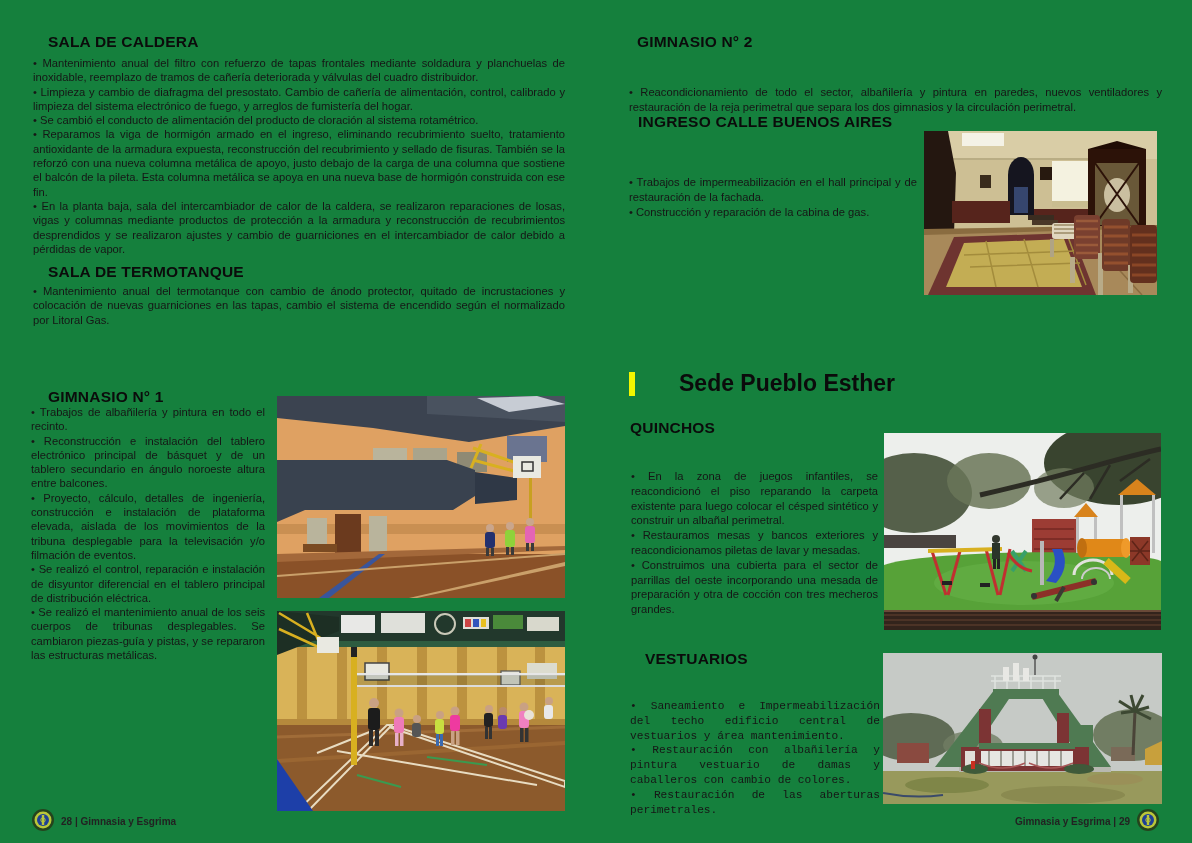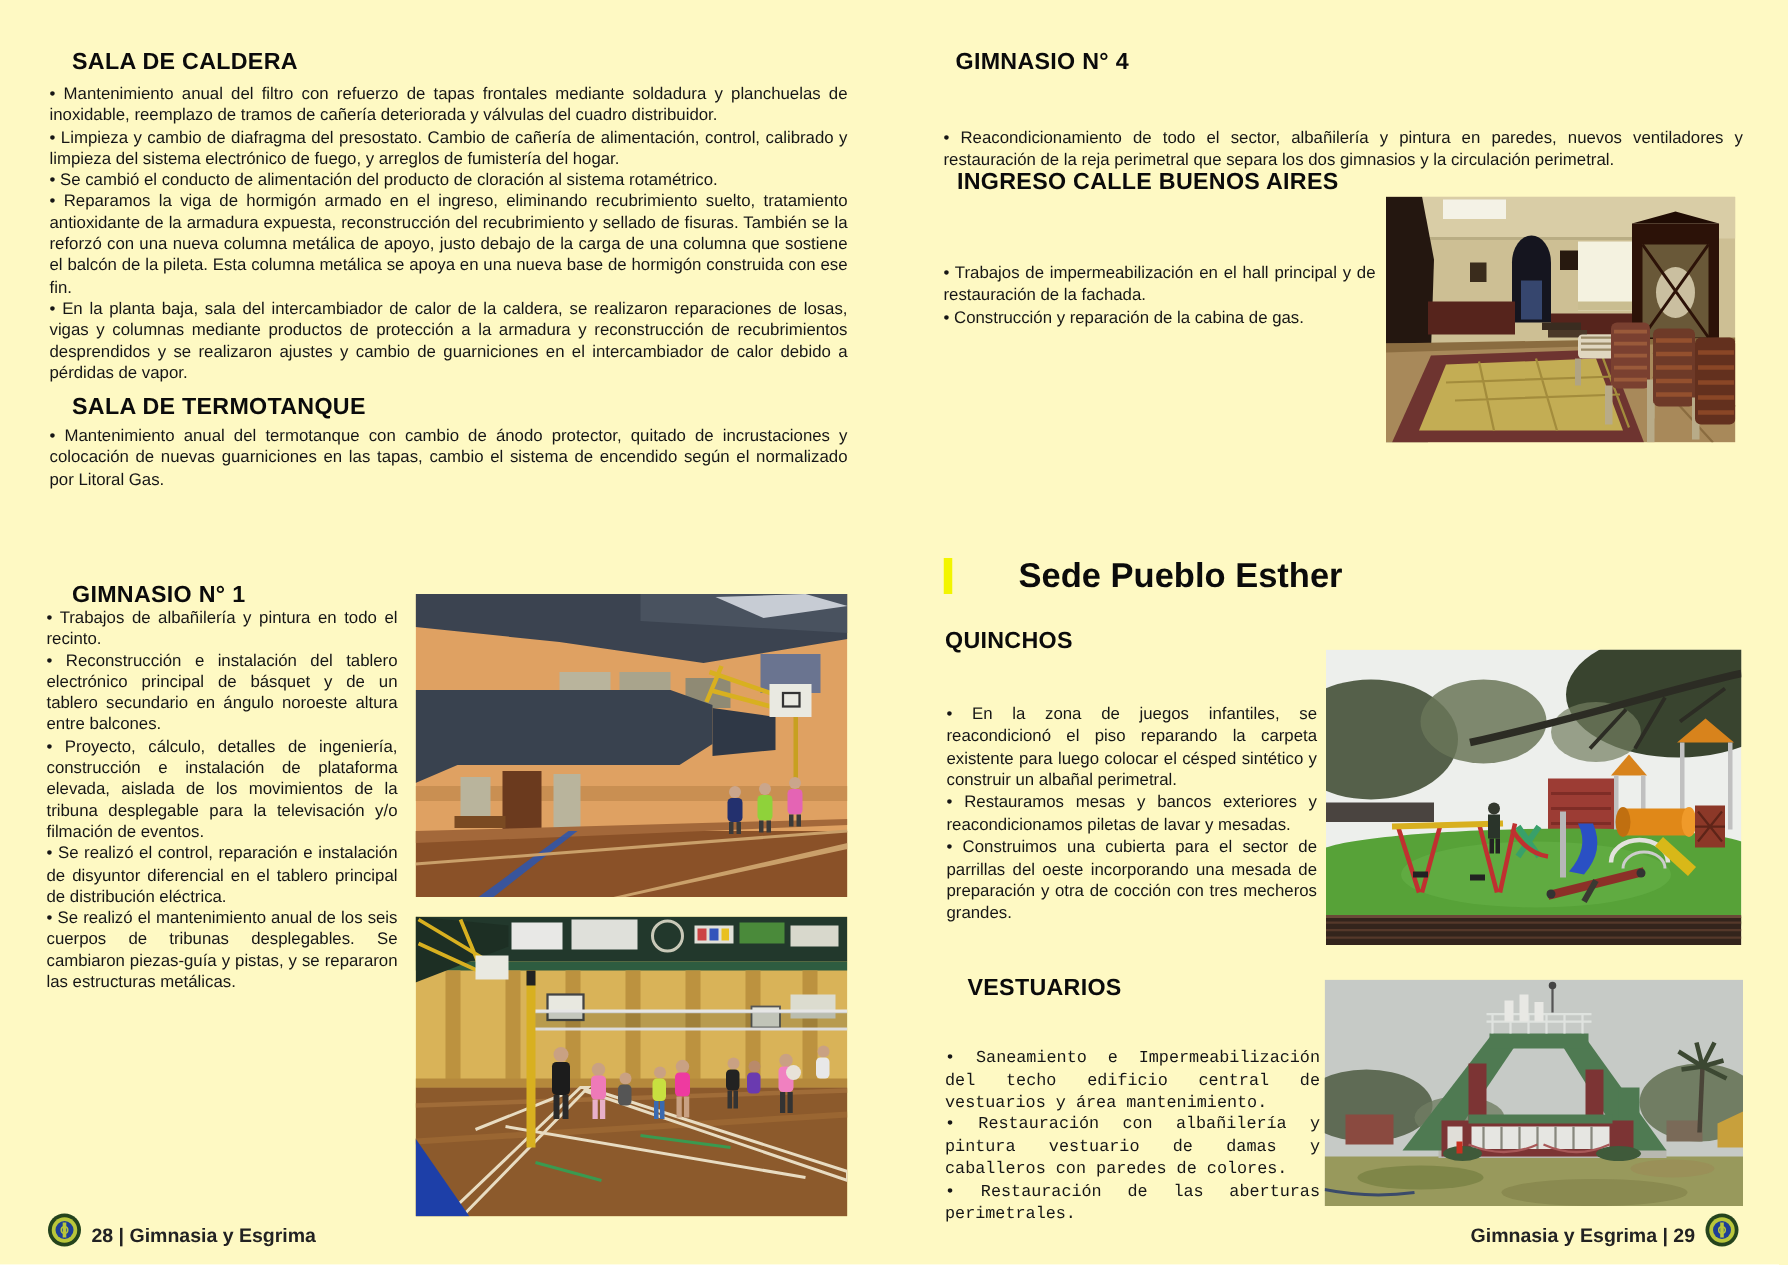--- a/index.html
+++ b/index.html
@@ -1,25 +1,25 @@
 <!DOCTYPE html>
 <html><head>
 <meta charset="utf-8">
 <style>
   * { margin:0; padding:0; box-sizing:border-box; }
   html,body { background:#ffffff; }
   body { width:1192px; height:843px; font-family:"Liberation Sans", sans-serif; color:#101010; }
-  .canvas { position:relative; width:1192px; height:843px; background:#fef9c3; overflow:hidden; }
+  .canvas { position:relative; width:1192px; height:843px; background:#15803d; overflow:hidden; }
   .abs { position:absolute; }
   .sec-h { position:absolute; font-weight:bold; font-size:15.5px; letter-spacing:0.2px; color:#0b0b0b; white-space:nowrap; }
   .btxt { position:absolute; font-size:11.2px; line-height:14.3px; text-align:justify; color:#161616; }
   .btxt p { margin:0; }
   .btxt.wide { line-height:14.8px;margin-top:32px; }
   .sede-title { position:absolute; font-weight:bold; font-size:23px; color:#0b0b0b; white-space:nowrap;margin-left:36px; }
-  .footer-txt { position:absolute; font-size:13px; font-weight:bold; color:#222; white-space:nowrap; }
+  .footer-txt { position:absolute; font-size:10px; font-weight:bold; color:#222; white-space:nowrap; }
   .photo { position:absolute; overflow:hidden; }
   .photo svg { display:block; width:100%; height:100%; }
 </style>
 </head>
 <body>
 
 <div class="canvas">
 
   <section>
 
@@ -171,21 +171,21 @@
       <circle cx="12" cy="12" r="8.5" fill="#b9c63a"></circle>
       <circle cx="12" cy="12" r="6" fill="#1e3f96"></circle>
       <rect x="10.8" y="7" width="2.4" height="10" fill="#b9c63a"></rect>
       <circle cx="12" cy="12" r="2.2" fill="none" stroke="#b9c63a" stroke-width="1"></circle>
     </svg>
     <div class="footer-txt" style="left:61px; top:816px;">28 | Gimnasia y Esgrima</div>
   </section>
 
   <section>
 
-    <div class="sec-h" style="left:637px; top:33px;">GIMNASIO N° 4</div>
+    <div class="sec-h" style="left:637px; top:33px;">GIMNASIO N° 2</div>
     <div class="btxt wide" style="left:629px; top:53px; width:533px;">
       <p>• Reacondicionamiento de todo el sector, albañilería y pintura en paredes, nuevos ventiladores y restauración de la reja perimetral que separa los dos gimnasios y la circulación perimetral.</p>
     </div>
 
     <div class="sec-h" style="left:638px; top:113px;">INGRESO CALLE BUENOS AIRES</div>
     <div class="btxt wide" style="left:629px; top:143px; width:288px;">
       <p>• Trabajos de impermeabilización en el hall principal y de restauración de la fachada.</p>
       <p>• Construcción y reparación de la cabina de gas.</p>
     </div>
 
@@ -298,21 +298,21 @@
         <path d="M222 128l22 20" stroke="#d8b818" stroke-width="8"></path>
         <rect x="0" y="178" width="277" height="19" fill="#33241c"></rect>
         <path d="M0 182h277M0 187h277M0 192h277" stroke="#55382a" stroke-width="1.5"></path>
         <path d="M0 178h277" stroke="#6a4a38" stroke-width="2"></path>
       </svg>
     </div>
 
     <div class="sec-h" style="left:645px; top:650px;">VESTUARIOS</div>
     <div class="btxt wide" style="left:630px; top:667px; width:250px;font-family:Liberation Mono, monospace;">
       <p>• Saneamiento e Impermeabilización del techo edificio central de vestuarios y área mantenimiento.</p>
-      <p>• Restauración con albañilería y pintura vestuario de damas y caballeros con paredes de colores.</p>
+      <p>• Restauración con albañilería y pintura vestuario de damas y caballeros con cambio de colores.</p>
       <p>• Restauración de las aberturas perimetrales.</p>
     </div>
 
     <div class="photo" style="left:883px; top:653px; width:279px; height:151px;">
       <svg viewBox="0 0 279 151" preserveAspectRatio="none">
         <rect width="279" height="151" fill="#c6cac6"></rect>
         <ellipse cx="28" cy="84" rx="44" ry="24" fill="#5f6b55"></ellipse>
         <ellipse cx="250" cy="82" rx="40" ry="26" fill="#717d63"></ellipse>
         <ellipse cx="90" cy="92" rx="30" ry="14" fill="#717d63" opacity="0.8"></ellipse>
         <rect x="14" y="90" width="32" height="20" fill="#8a4a40"></rect>

